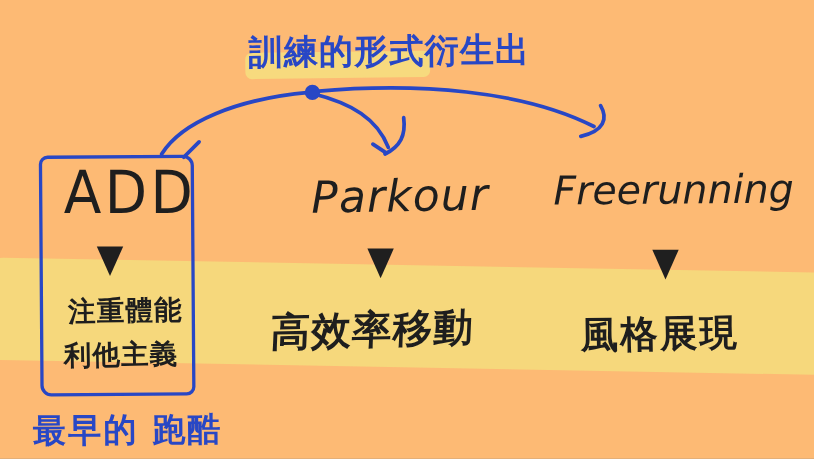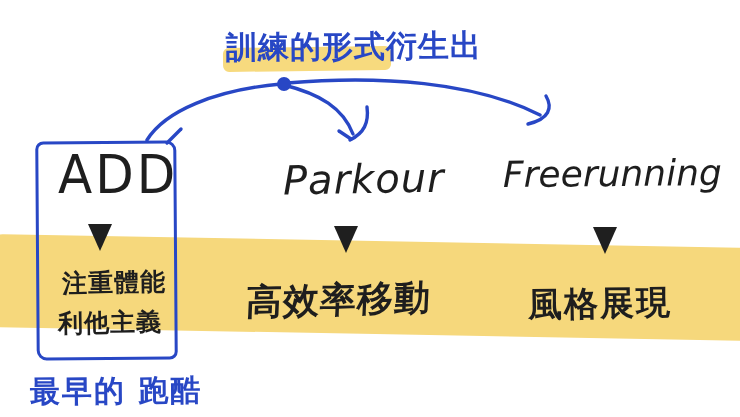--- a/index.html
+++ b/index.html
@@ -1,20 +1,20 @@
 <!DOCTYPE html>
 <html><head>
 <meta charset="utf-8">
 <style>
   * { margin: 0; padding: 0; box-sizing: border-box; }
   body { background: #888; font-family: "DejaVu Sans", sans-serif; }
   .canvas {
     position: relative;
     width: 740px; height: 417px;
-    background: #ffffff;
+    background: #fdba74;
     overflow: hidden;
     font-family: "DejaVu Sans", sans-serif;
   }
   
   .band {
     position: absolute;
     left: -8px; top: 241px;
     width: 760px; height: 93px;
     background: #f6d87c;
     border-radius: 10px 14px 8px 6px;

